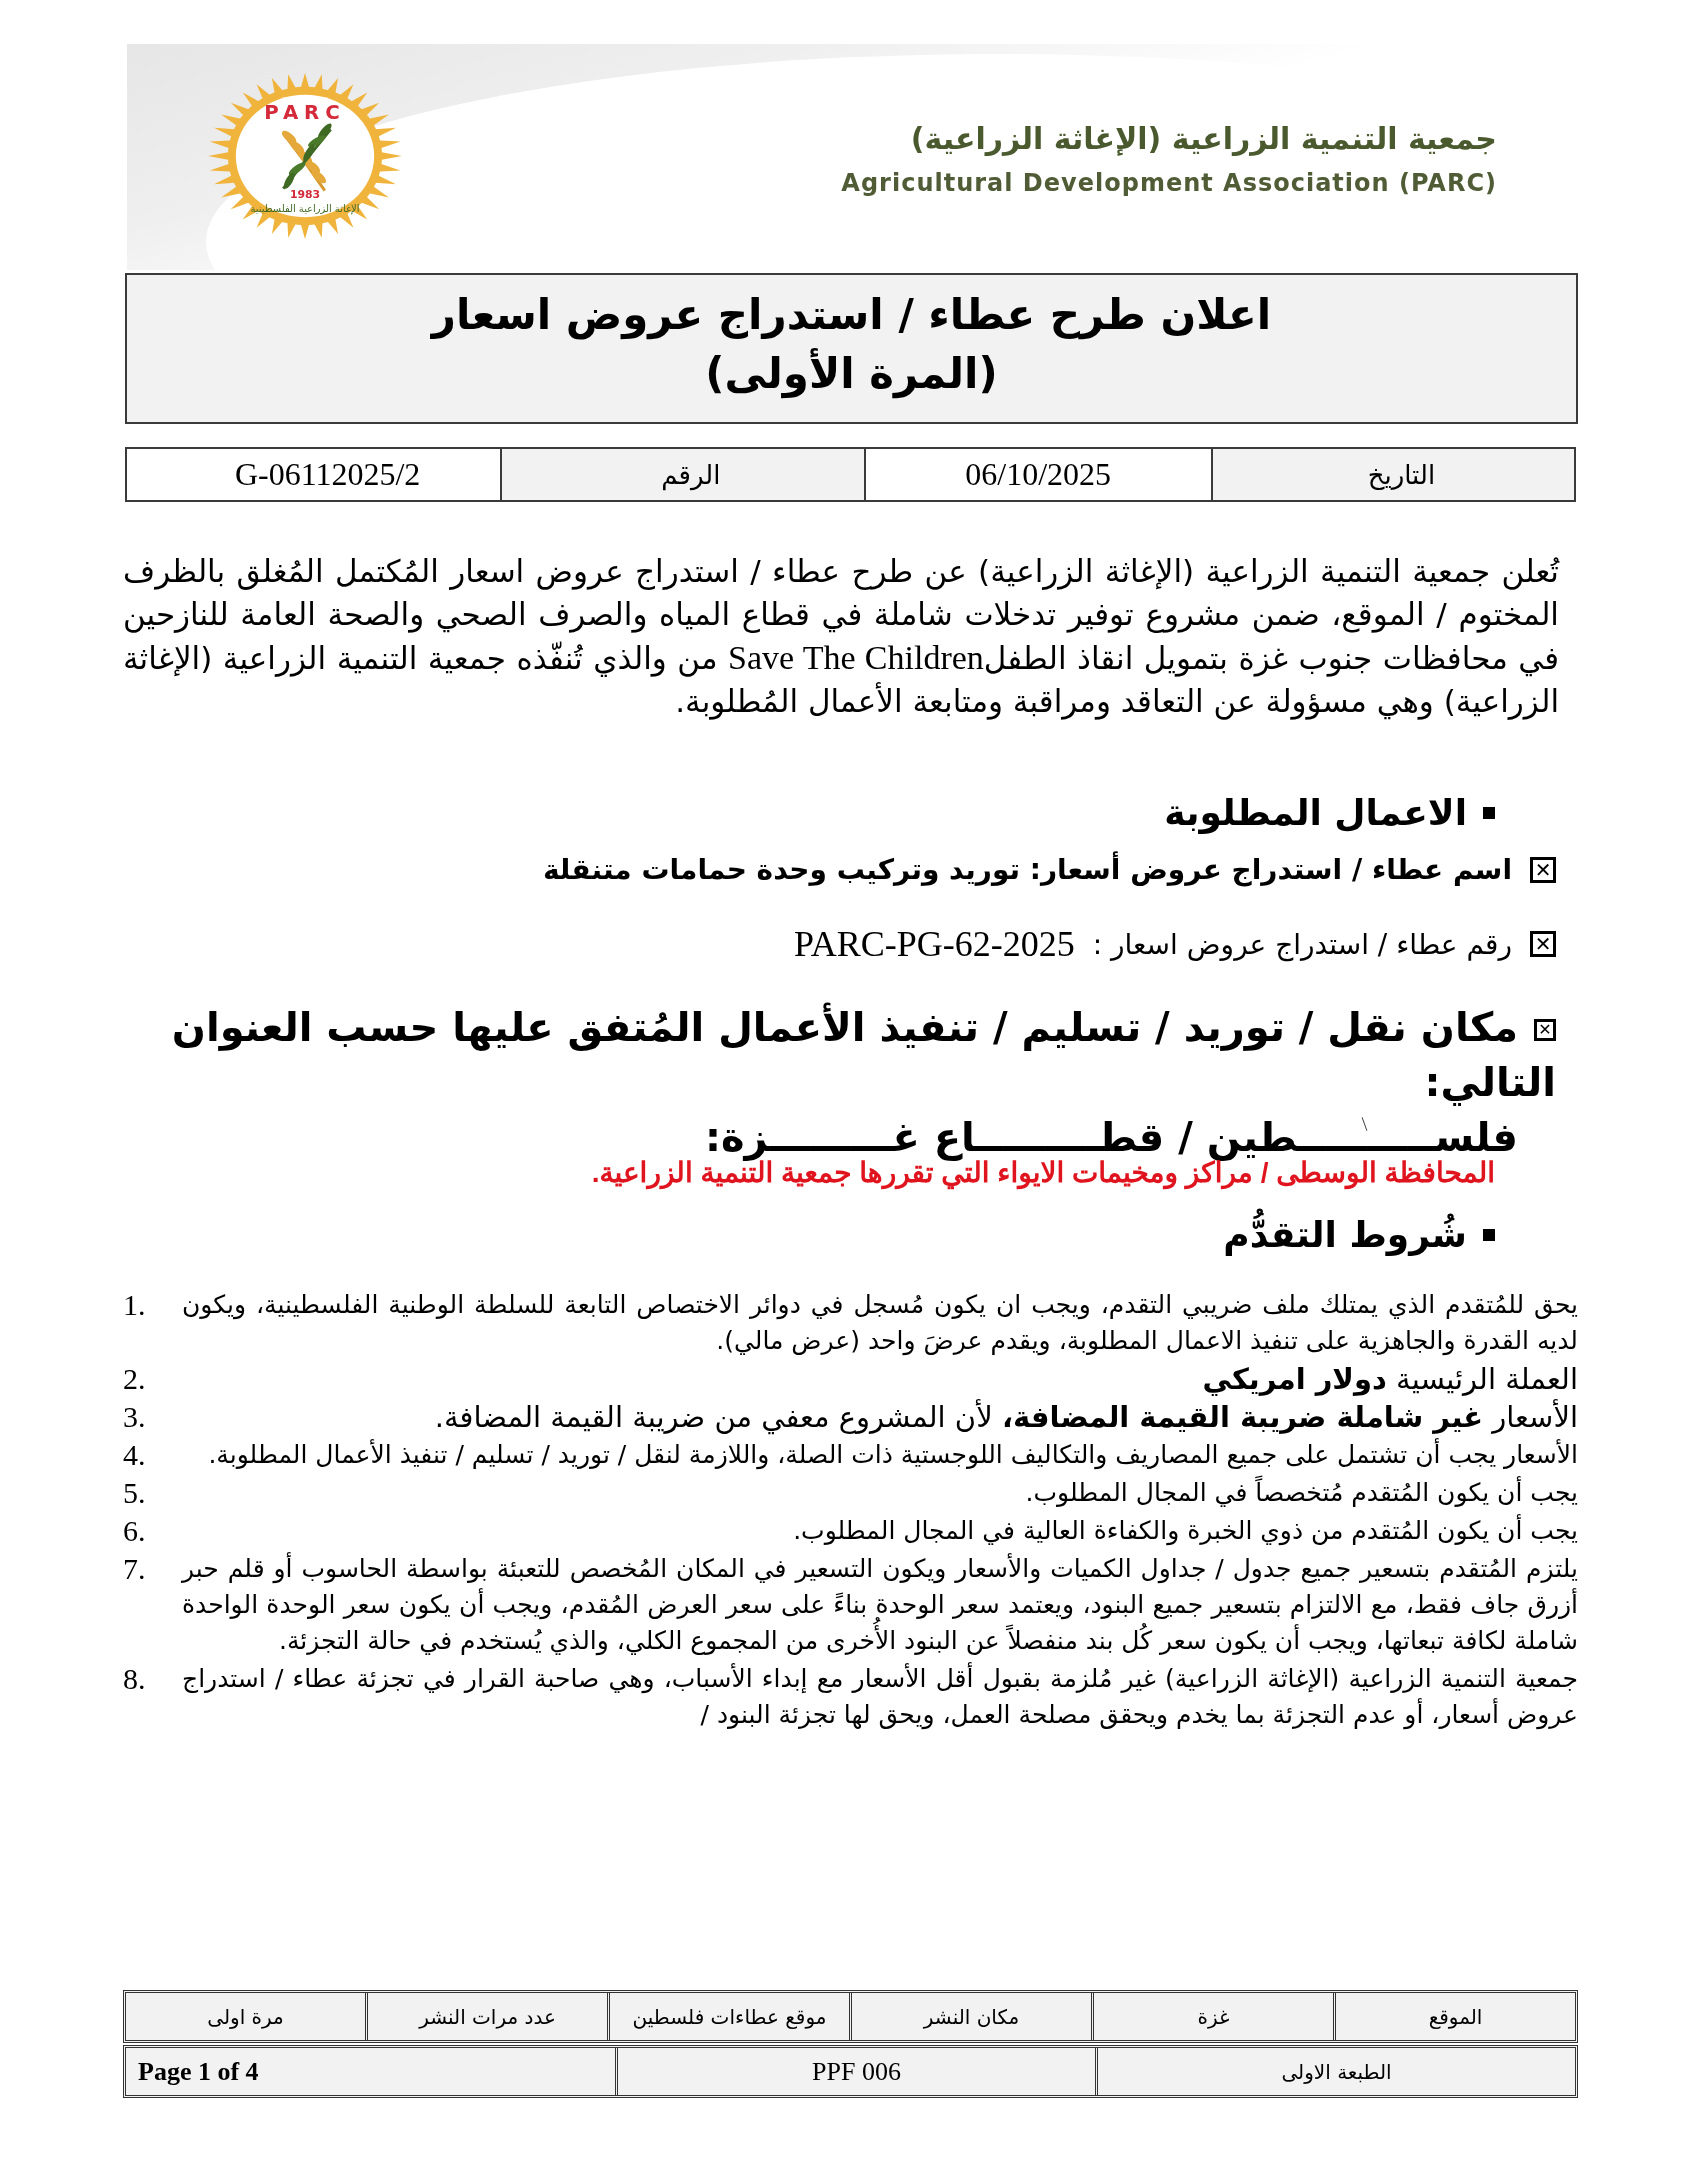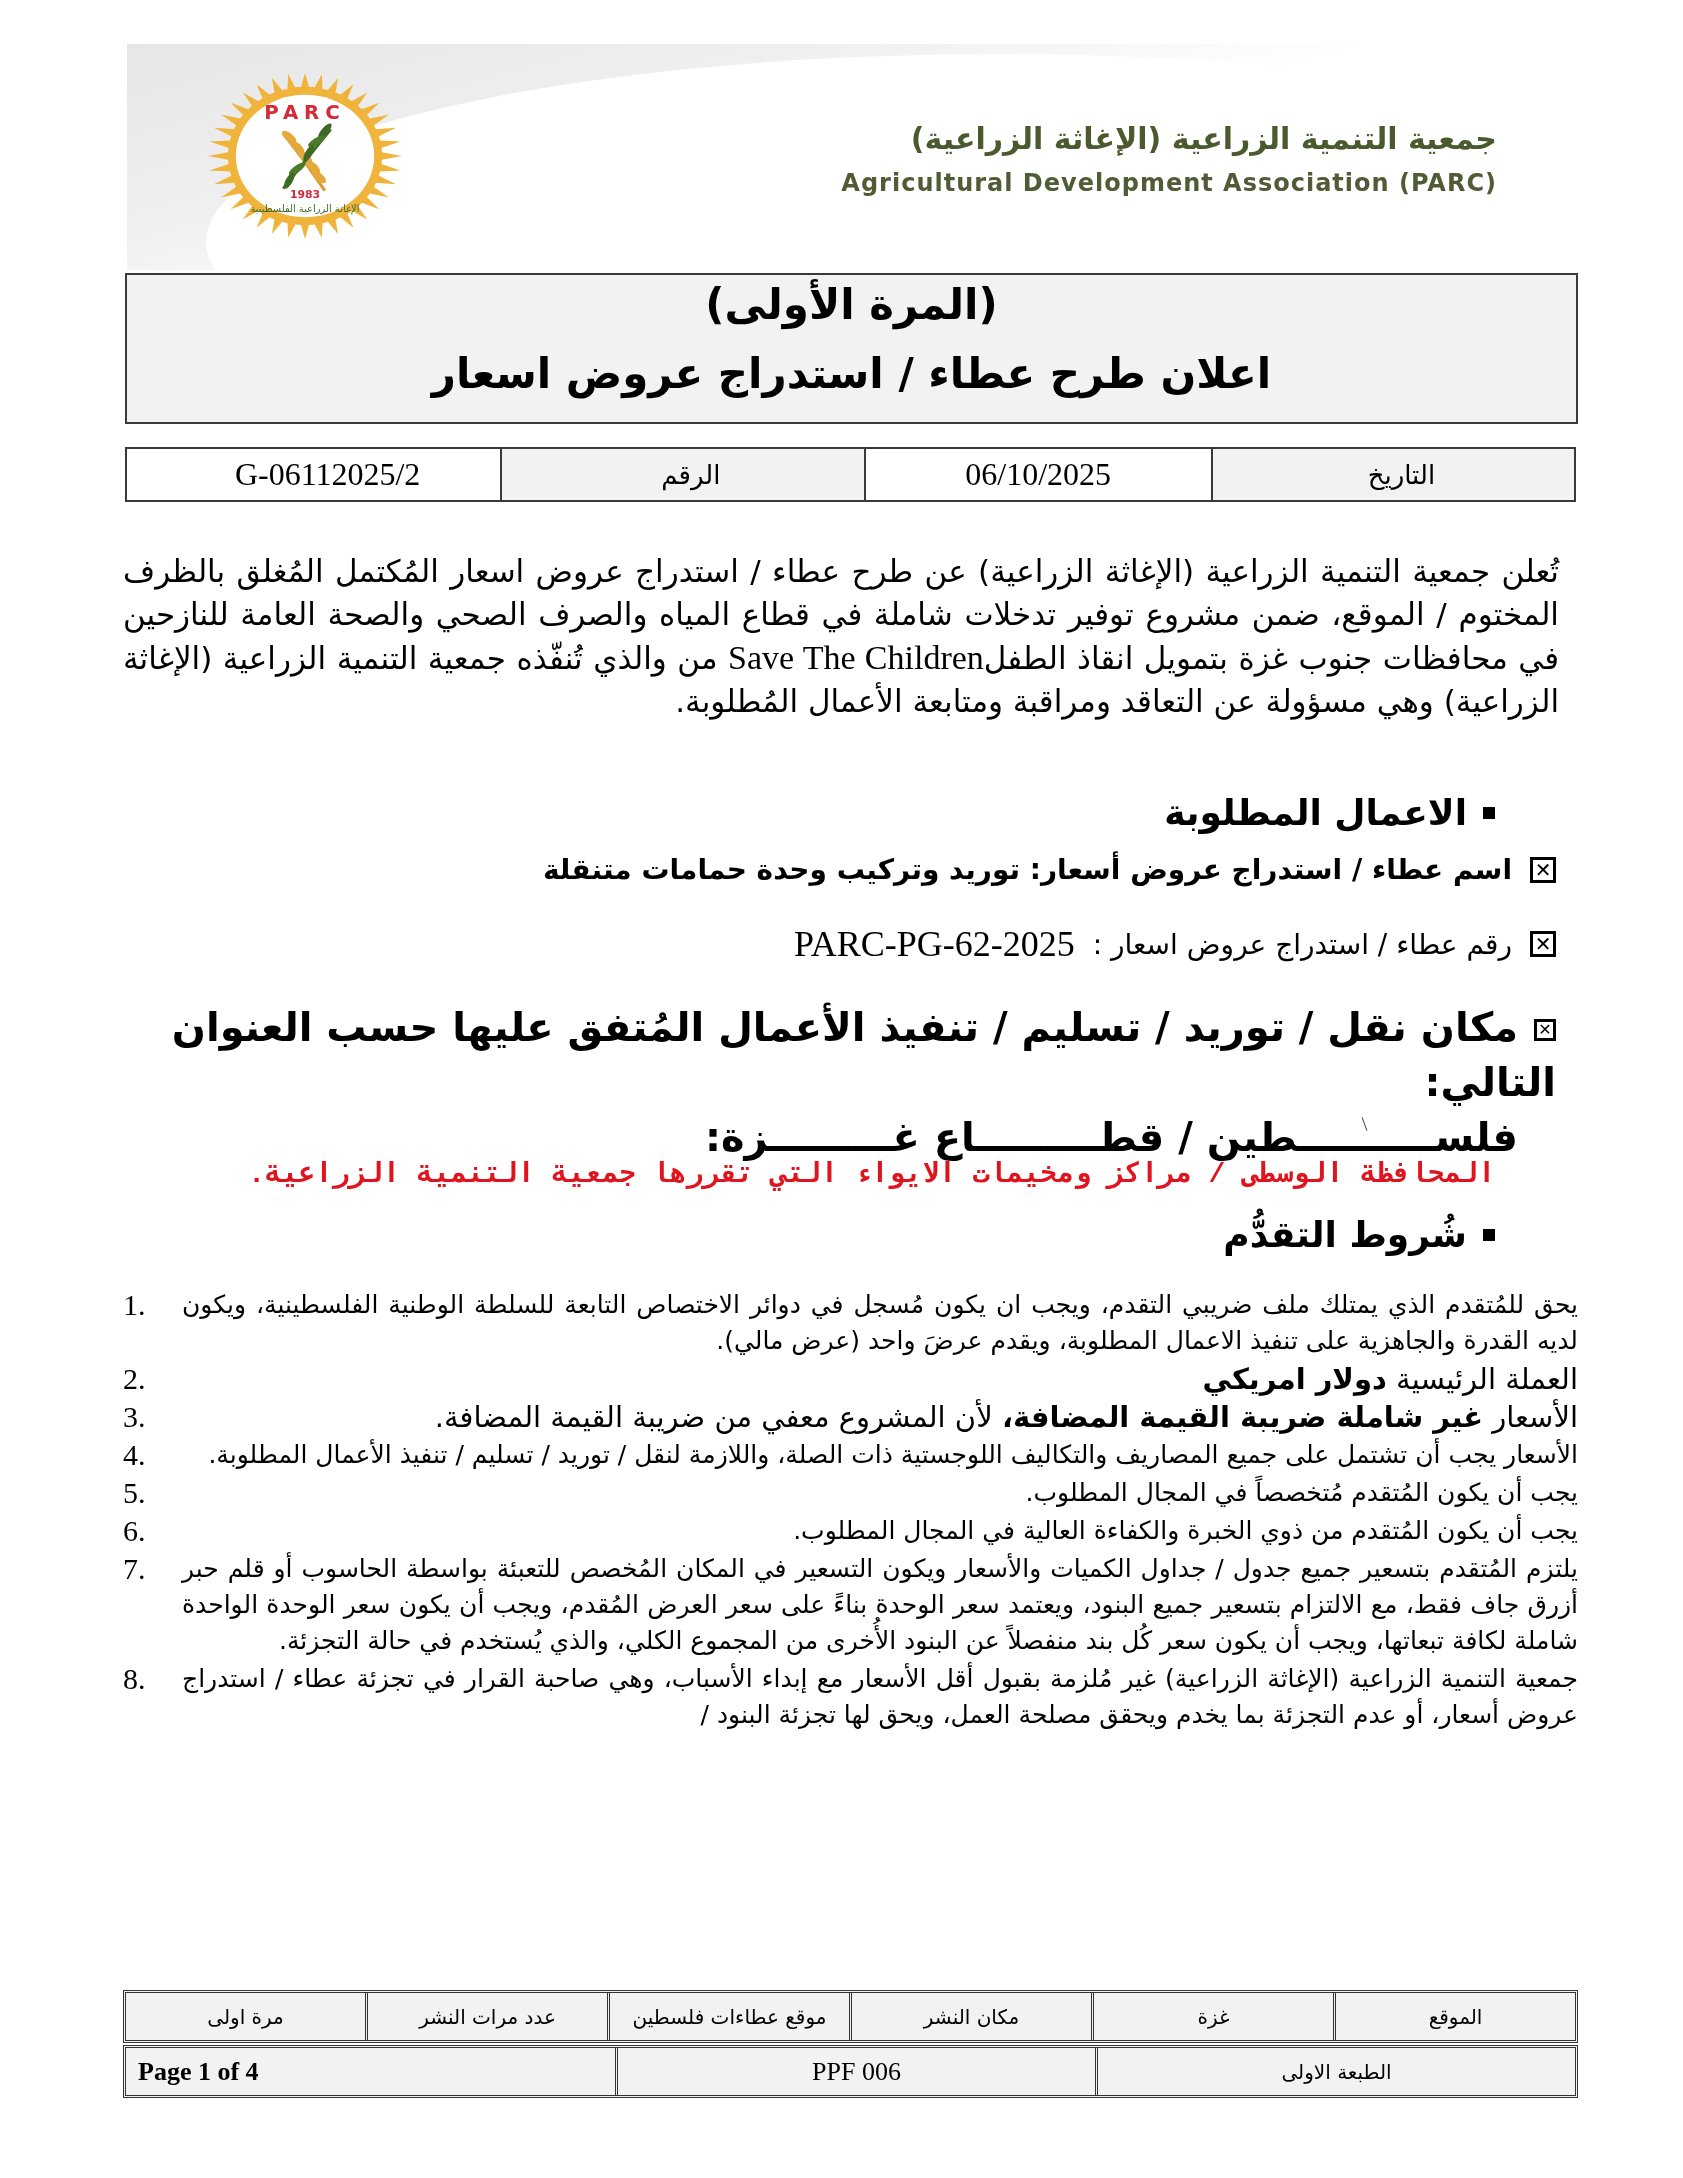--- a/index.html
+++ b/index.html
@@ -172,21 +172,21 @@
     .stray-mark {
       position: absolute; left: 1364px; top: 1117px;
       width: 1px; height: 14px; background: #444; transform: rotate(-20deg);
     }
 
     .red-line {
       position: absolute;
       right: 188px; top: 1156px;
       direction: rtl;
       color: #e0141e;
-      font-family: Liberation Mono, monospace;
+      font-family: Liberation Sans, sans-serif;
       font-weight: bold;
       font-size: 28px;
       margin-left: 28px;
     }
 
     
     .cond-list {
       position: absolute;
       left: 119px; top: 1287px;
       width: 1459px;
@@ -317,22 +317,22 @@
       </g>
       <text x="100" y="128" text-anchor="middle" font-size="11" font-weight="bold" fill="#d42a3a" font-family="DejaVu Sans, sans-serif">1983</text>
       <text x="100" y="142" text-anchor="middle" font-size="10" fill="#3f6a24" direction="rtl" font-family="DejaVu Sans, sans-serif">الإغاثة الزراعية الفلسطينية</text>
     </svg>
 
     <div class="org-name-ar">جمعية التنمية الزراعية (الإغاثة الزراعية)</div>
     <div class="org-name-en">Agricultural Development Association (PARC)</div>
   </div>
 
   <div class="title-box">
+    <div class="title-line l1">اعلان طرح عطاء / استدراج عروض اسعار</div>
     <div class="title-line">(المرة الأولى)</div>
-    <div class="title-line l1">اعلان طرح عطاء / استدراج عروض اسعار</div>
   </div>
 
   <div class="ref-table">
     <div class="ref-cell label">التاريخ</div>
     <div class="ref-cell value">06/10/2025</div>
     <div class="ref-cell label">الرقم</div>
     <div class="ref-cell value">G-06112025/2</div>
   </div>
 
   <div class="intro">

